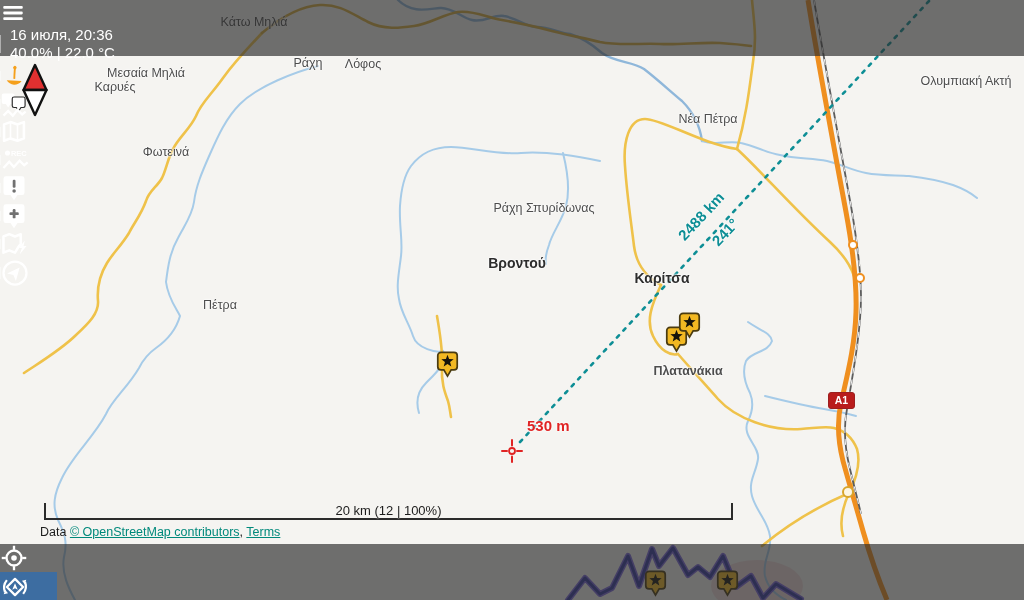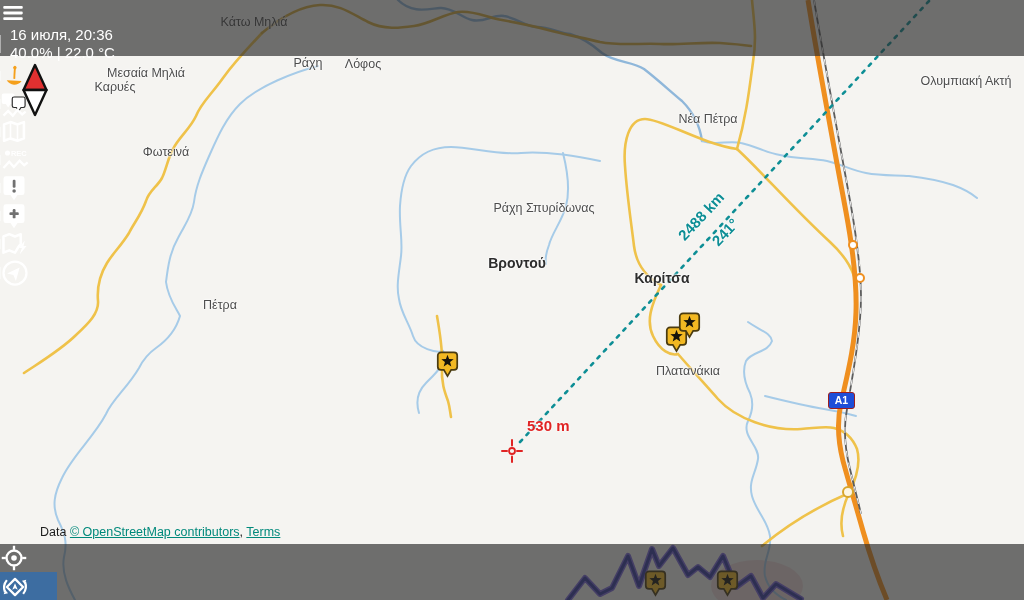--- a/index.html
+++ b/index.html
@@ -31,21 +31,21 @@
   }
   .bearing-label{
     position:absolute;transform:translate(-50%,-50%) rotate(-47deg);
     font-size:15px;font-weight:bold;color:#0d8e95;white-space:nowrap;
     text-shadow:0 0 2px #fff,0 0 3px #fff;
   }
   #bearing-distance{left:701px;top:216px;}
   #bearing-angle{left:725px;top:232px;}
   #road-shield{
     position:absolute;left:828px;top:392px;width:25px;height:15px;
-    background:#1d4ed8;border:1.5px solid #9c1f1f;border-radius:3px;
+    background:#b91c1c;border:1.5px solid #9c1f1f;border-radius:3px;
     color:#fff;font-size:10.5px;font-weight:bold;text-align:center;line-height:15px;
   }
 
   
   #scale-bar{
     position:absolute;left:44px;top:503px;width:685px;height:15px;
     border-left:2px solid #2b2b2b;border-right:2px solid #2b2b2b;border-bottom:2.5px solid #2b2b2b;
   }
   #scale-bar span{
     position:absolute;left:0;right:0;bottom:0px;text-align:center;
@@ -137,21 +137,21 @@
         <div class="map-label" style="left: 115px; top: 87px;">Καρυές</div>
         <div class="map-label" style="left: 308px; top: 63px;">Ράχη</div>
         <div class="map-label" style="left: 363px; top: 64px;">Λόφος</div>
         <div class="map-label" style="left: 166px; top: 152px;">Φωτεινά</div>
         <div class="map-label" style="left: 220px; top: 305px;">Πέτρα</div>
         <div class="map-label" style="left: 544px; top: 208px;">Ράχη Σπυρίδωνας</div>
         <div class="map-label bold" style="left: 517px; top: 263px;">Βροντού</div>
         <div class="map-label bold" style="left: 662px; top: 278px;">Καρίτσα</div>
         <div class="map-label" style="left: 708px; top: 119px;">Νέα Πέτρα</div>
         <div class="map-label" style="left: 966px; top: 81px;">Ολυμπιακή Ακτή</div>
-        <div class="map-label" style="left: 688px; top: 371px;">Πλατανάκια</div>
+        <div class="map-label" style="left: 688px; top: 371px; font-weight: bold;">Πλατανάκια</div>
         <div class="map-label" style="left: 678px; top: 340px;">Δί</div>
       </div>
     <div id="markers-layer">
         <div class="marker" style="left: 435.5px; top: 351px;">
     <svg width="23" height="27" viewBox="0 0 21 25">
       <path d="M4.5,1.2 h12 a3,3 0 0 1 3,3 v10.3 a3,3 0 0 1 -3,3 h-2.6 l-3.4,5.8 l-3.4,-5.8 h-2.6 a3,3 0 0 1 -3,-3 v-10.3 a3,3 0 0 1 3,-3 z" fill="#f2b822" stroke="#4a3b10" stroke-width="1.6"></path>
       <polygon points="10.5,3.5 11.97,7.48 16.21,7.65 12.88,10.27 14.03,14.35 10.5,12 6.97,14.35 8.12,10.27 4.79,7.65 9.03,7.48" fill="#16130b"></polygon>
     </svg>
   </div>
         <div class="marker" style="left: 664.5px; top: 326px;">
@@ -194,20 +194,23 @@
         <line x1="19" y1="14" x2="24" y2="14"></line>
       </g>
     </svg>
     <div id="elevation-label">530 m</div>
 
     <div id="bearing-distance" class="bearing-label">2488 km</div>
     <div id="bearing-angle" class="bearing-label">241°</div>
 
     <div id="road-shield">A1</div>
 
+    <div id="scale-bar">
+      <span>20 km (12 | 100%)</span>
+    </div>
     <div id="attribution"><span>Data </span><a>© OpenStreetMap contributors</a><span>, </span><a>Terms</a></div>
   </div>
 
   <div id="top-bar" class="bar">
     <div id="menu-btn" class="slot">
       <svg width="26" height="26" viewBox="0 0 24 24">
         <g fill="#fff">
             <rect x="3" y="5.5" width="18" height="2.6" rx="1"></rect>
             <rect x="3" y="10.7" width="18" height="2.6" rx="1"></rect>
             <rect x="3" y="15.9" width="18" height="2.6" rx="1"></rect>

